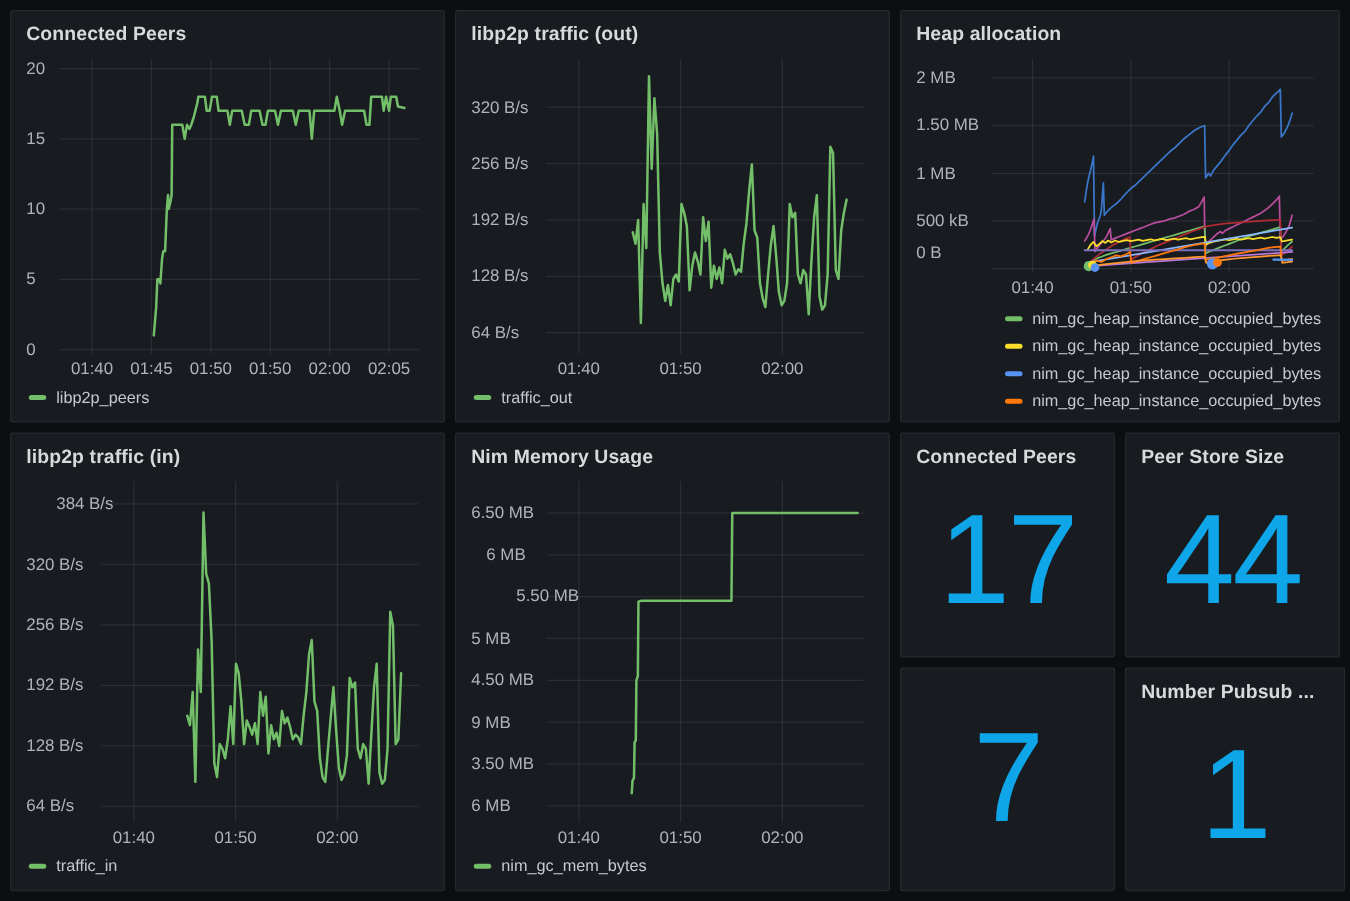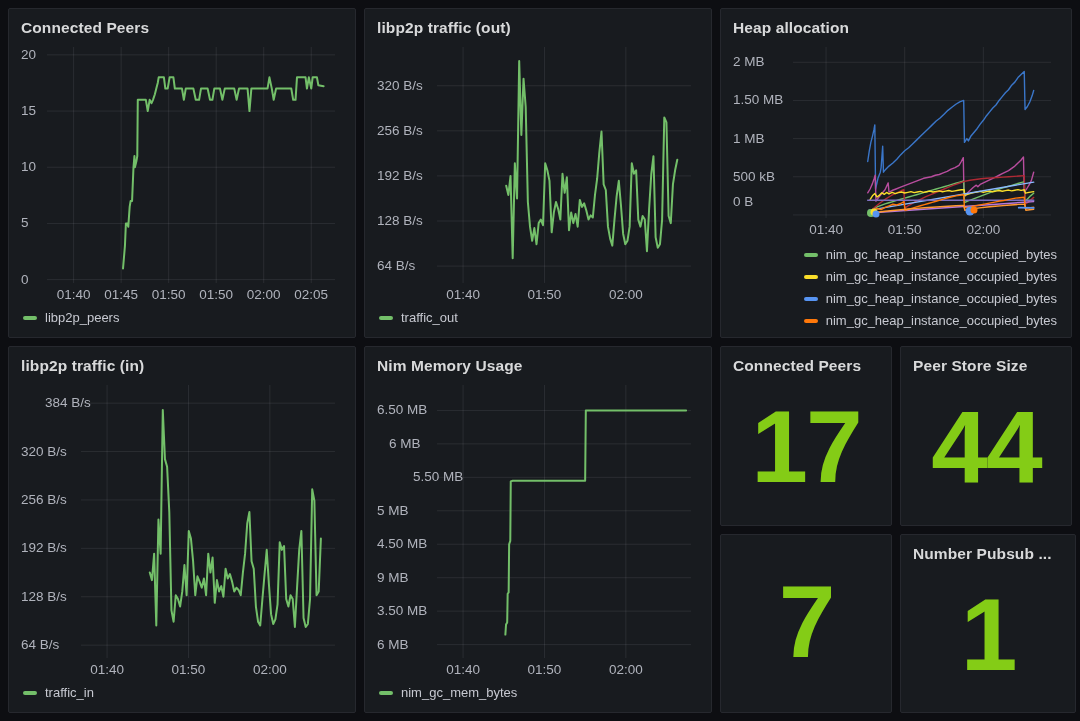--- a/index.html
+++ b/index.html
@@ -12,21 +12,21 @@
   .chart{position:relative;flex:1 1 auto;min-height:0;}
   .legend{flex:none;display:flex;align-items:center;gap:16px;padding:2px 2px 0;min-height:22px;flex-wrap:nowrap;}
   .legend.col{flex-direction:column;align-items:flex-end;gap:6px;padding-top:4px;}
   .legend-item{display:flex;align-items:center;gap:8px;font-size:13px;color:#c7c9d1;line-height:16px;cursor:pointer;}
   .swatch{width:14px;height:4px;border-radius:2px;flex:none;display:inline-block;}
   .ytick,.xtick{position:absolute;font-size:13.5px;color:#b0b3bc;line-height:14px;white-space:nowrap;}
   .ytick{transform:translateY(-50%);text-align:left;}
   .xtick{transform:translateX(-50%);}
   .marker{position:absolute;border-radius:50%;transform:translate(-50%,-50%);}
   .stat-value{flex:1 1 auto;display:flex;align-items:center;justify-content:center;
-              font-size:102px;font-weight:700;color:#84cc16;line-height:.9;letter-spacing:-2px;}
+              font-size:102px;font-weight:400;color:#0ea5e9;line-height:.9;letter-spacing:-2px;}
   
   .pos-p0{left:8px;top:8px;width:348px;height:330px;}
   .pos-p1{left:364px;top:8px;width:348px;height:330px;}
   .pos-p2{left:720px;top:8px;width:352px;height:330px;}
   .pos-p3{left:8px;top:346px;width:348px;height:367px;}
   .pos-p4{left:364px;top:346px;width:348px;height:367px;}
   .pos-s0{left:720px;top:346px;width:172px;height:180px;}
   .pos-s1{left:900px;top:346px;width:172px;height:180px;}
   .pos-s2{left:720px;top:534px;width:172px;height:179px;}
   .pos-s3{left:900px;top:534px;width:176px;height:179px;}

